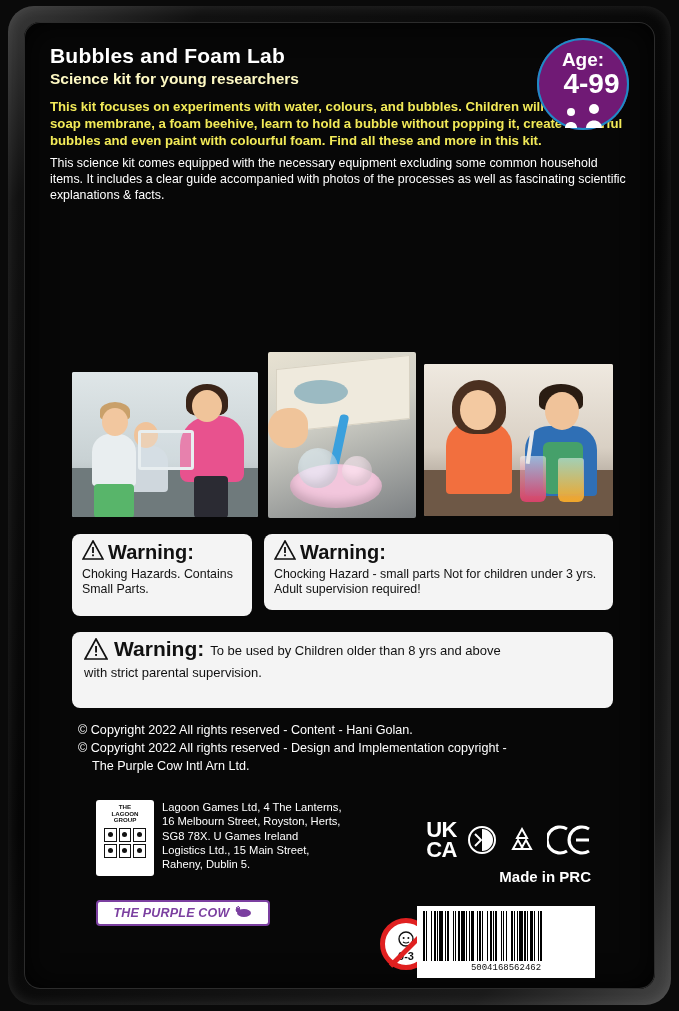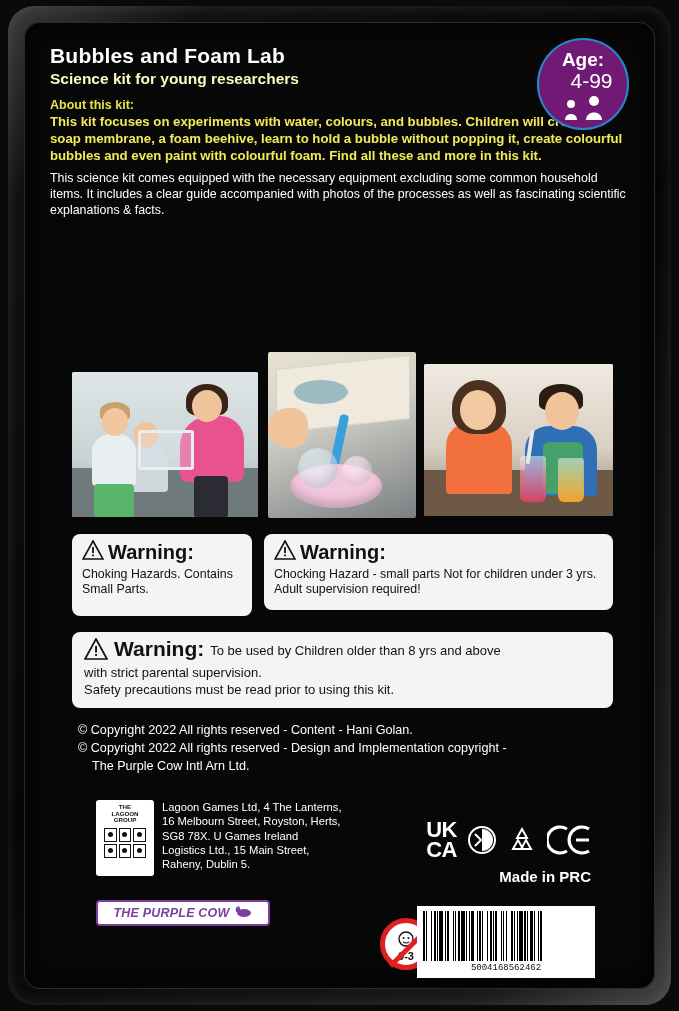--- a/index.html
+++ b/index.html
@@ -40,21 +40,21 @@
   }
   .age-badge{
     position:absolute;right:6px;top:-6px;
     width:92px;height:92px;border-radius:50%;
     background:#701a75;
     color:#ffffff;
     display:flex;flex-direction:column;align-items:center;justify-content:flex-start;
     box-shadow:0 0 0 2px #1d8cc6 inset;
   }
   .age-badge .age-l1{font-size:19px;font-weight:bold;margin-top:12px;line-height:1;}
-  .age-badge .age-l2{font-size:21px;font-weight:normal;line-height:1.1;margin-left:17px;}
+  .age-badge .age-l2{font-size:28px;font-weight:bold;line-height:1.1;margin-left:17px;}
   .age-figs{display:flex;gap:3px;align-items:flex-end;margin-top:3px;}
 
   
   .about-h{
     color:#e9e14a;font-size:12.5px;font-weight:bold;margin:0 0 1px 6px;
   }
   .about-y{
     color:#f2ea58;font-size:13.2px;line-height:1.30;margin:0 6px 0 6px;font-weight:600;
   }
   .about-w{
@@ -210,21 +210,20 @@
               <circle cx="9" cy="5" r="4" fill="#fff"></circle>
               <path d="M3 21 C3 13 15 13 15 21 Z" fill="#fff"></path>
             </svg>
           <svg width="22" height="26" viewBox="0 0 22 26">
               <circle cx="11" cy="6" r="5" fill="#fff"></circle>
               <path d="M3 25 C3 15 19 15 19 25 Z" fill="#fff"></path>
             </svg>
         </div>
       </div>
 
-      <div class="about-h">About this kit:</div>
       <p class="about-y">This kit focuses on experiments with water, colours, and bubbles. Children will create a soap membrane, a foam beehive, learn to hold a bubble without popping it, create colourful bubbles and even paint with colourful foam. Find all these and more in this kit.</p>
       <p class="about-w">This science kit comes equipped with the necessary equipment excluding some common household items. It includes a clear guide accompanied with photos of the processes as well as fascinating scientific explanations &amp; facts.</p>
 
       <div class="photos">
         <div class="ph ph1">
           <div class="p1-wall"></div>
           <div class="p1-floor"></div>
           <div class="p1-woman-top"></div>
           <div class="p1-woman-leg"></div>
           <div class="p1-woman-hair"></div>
@@ -297,21 +296,20 @@
             <svg width="24" height="22" viewBox="0 0 24 22">
                 <path d="M12 1 L23 21 L1 21 Z" fill="none" stroke="#111" stroke-width="1.7"></path>
                 <rect x="11.1" y="8" width="1.9" height="6.5" fill="#111"></rect>
                 <rect x="11.1" y="16" width="1.9" height="1.9" fill="#111"></rect>
               </svg>
           </span>
           <span class="wtxt">Warning:</span>
           <span class="inline-txt">To be used by Children older than 8 yrs and above</span>
         </div>
         <div class="line2">with strict parental supervision.</div>
-        <div class="line2">Safety precautions must be read prior to using this kit.</div>
       </div>
 
       <div class="copy">
         <div>© Copyright 2022 All rights reserved - Content - Hani Golan.</div>
         <div>© Copyright 2022 All rights reserved - Design and Implementation copyright -</div>
         <div class="ind">The Purple Cow Intl Arn Ltd.</div>
       </div>
 
       <div class="lagoon">
         <div>THE</div>

